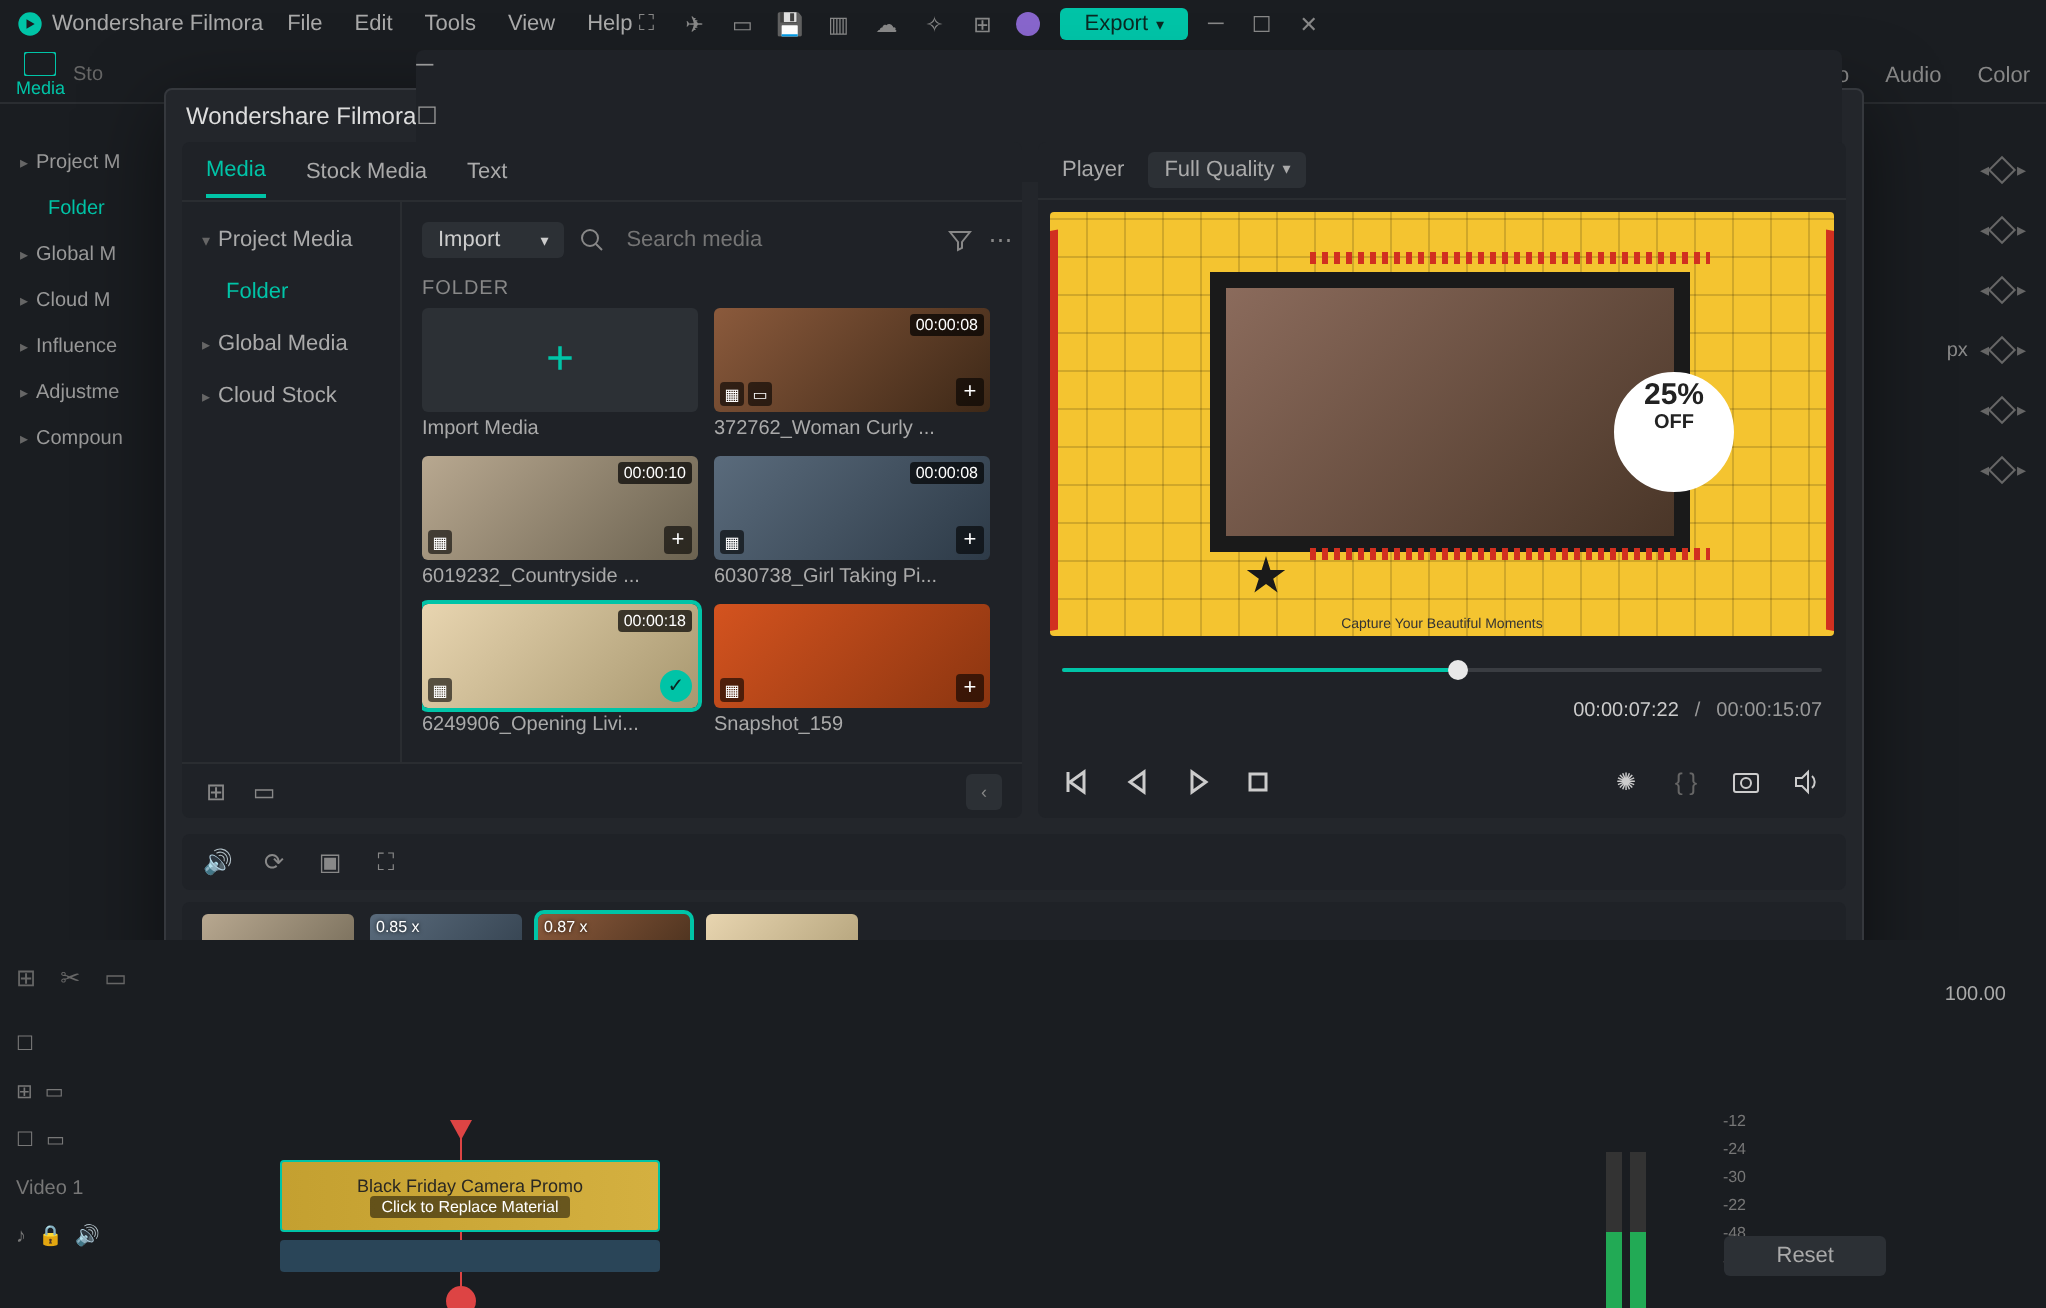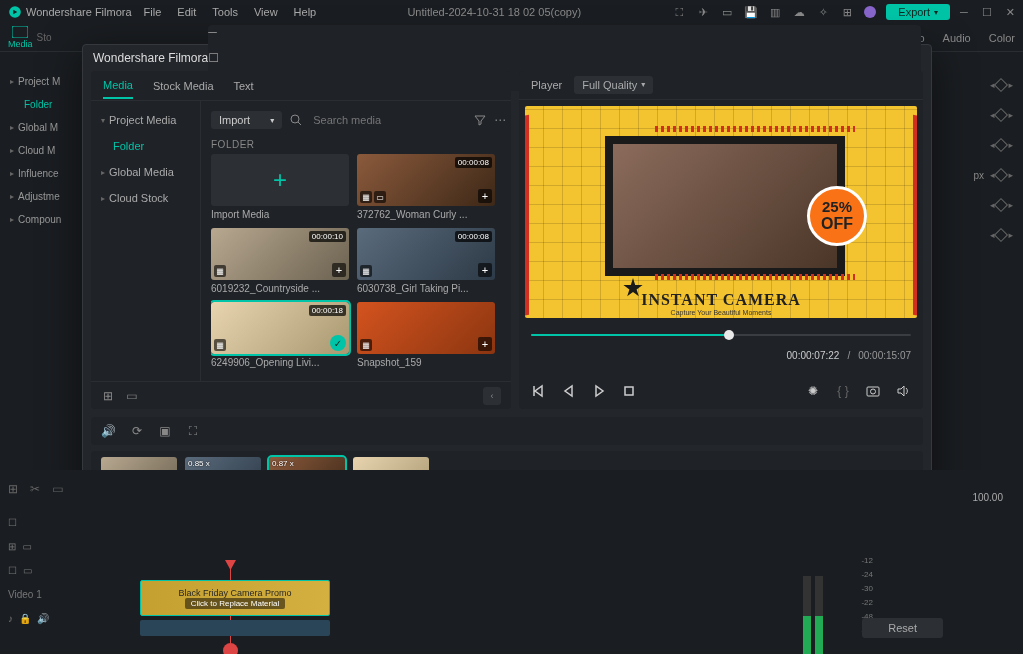--- a/index.html
+++ b/index.html
@@ -86,23 +86,23 @@
 
 
 .mright { flex: 1; display: flex; flex-direction: column; background: #1f2227; border-radius: 4px; }
 .mright-top { height: 30px; display: flex; align-items: center; gap: 12px; padding: 0 12px; font-size: 11px; color: #aaa; border-bottom: 1px solid #2a2d31; }
 .quality-sel { display: flex; align-items: center; gap: 4px; padding: 3px 8px; background: #2c3035; border-radius: 3px; cursor: pointer; }
 .preview { margin: 6px; border-radius: 2px; overflow: hidden; height: 220px; position: relative; background: #f4c430; }
 .preview .grid-bg { position: absolute; inset: 0; background-image: repeating-linear-gradient(0deg,transparent 0 18px,rgba(0,0,0,0.15) 18px 19px), repeating-linear-gradient(90deg,transparent 0 18px,rgba(0,0,0,0.15) 18px 19px); }
 .preview .redstripe { position: absolute; left: -10px; top: 10px; width: 14px; height: 200px; background: #d13020; transform: skewY(-10deg); }
 .preview .redstripe2 { position: absolute; right: -10px; top: 10px; width: 14px; height: 200px; background: #d13020; transform: skewY(10deg); }
 .preview .photo { position: absolute; left: 80px; top: 30px; width: 240px; height: 140px; background: linear-gradient(135deg,#8b6b5c 0%,#4a3628 100%); border: 8px solid #1a1a1a; }
-.preview .badge { position: absolute; right: 50px; top: 80px; width: 60px; height: 60px; background: #f97316; border: 3px solid #fff; border-radius: 50%; display: flex; flex-direction: column; align-items: center; justify-content: center; font-weight: bold; }
+.preview .badge { position: absolute; right: 50px; top: 80px; width: 60px; height: 60px; background: #ffffff; border: 3px solid #fff; border-radius: 50%; display: flex; flex-direction: column; align-items: center; font-weight: bold; }
 .preview .badge .pct { font-size: 15px; color: #222; }
-.preview .badge .off { font-size: 16px; color: #222; }
+.preview .badge .off { font-size: 10px; color: #222; }
 .preview .dots { position: absolute; left: 130px; top: 20px; width: 200px; height: 6px; background: repeating-linear-gradient(90deg,#d13020 0 3px,transparent 3px 6px); }
 .preview .dots2 { position: absolute; left: 130px; top: 168px; width: 200px; height: 6px; background: repeating-linear-gradient(90deg,#d13020 0 3px,transparent 3px 6px); }
 .preview .title-txt { position: absolute; left: 0; right: 0; top: 185px; text-align: center; font-family: serif; font-size: 16px; font-weight: bold; color: #222; letter-spacing: 1px; }
 .preview .subtitle-txt { position: absolute; left: 0; right: 0; top: 203px; text-align: center; font-size: 7px; color: #333; }
 .preview .star { position: absolute; left: 98px; bottom: 20px; width: 20px; height: 20px; background: #1a1a1a; clip-path: polygon(50% 0,61% 35%,98% 35%,68% 57%,79% 91%,50% 70%,21% 91%,32% 57%,2% 35%,39% 35%); }
 
 .scrubber { margin: 4px 12px; height: 14px; position: relative; }
 .scrubber .track { position: absolute; top: 6px; left: 0; right: 0; height: 2px; background: #3a3d42; border-radius: 1px; }
 .scrubber .fill { position: absolute; top: 6px; left: 0; width: 52%; height: 2px; background: #00c4a7; border-radius: 1px; }
 .scrubber .knob { position: absolute; top: 2px; left: 52%; width: 10px; height: 10px; background: #e8e8e8; border-radius: 50%; transform: translateX(-50%); }
@@ -162,21 +162,20 @@
       </svg>
     <span>Wondershare Filmora</span>
   </div>
   <div class="menus">
     <span>File</span>
     <span>Edit</span>
     <span>Tools</span>
     <span>View</span>
     <span>Help</span>
   </div>
-  <div class="title">Untitled-2024-10-31 18 02 05(copy)</div>
   <div class="right-icons">
     <span class="ic">⛶</span>
     <span class="ic">✈</span>
     <span class="ic">▭</span>
     <span class="ic">💾</span>
     <span class="ic">▥</span>
     <span class="ic">☁</span>
     <span class="ic">✧</span>
     <span class="ic">⊞</span>
     <span class="ic" style="width:12px;height:12px;background:#8866cc;border-radius:50%"></span>
@@ -402,21 +401,20 @@
         <div class="redstripe"></div>
         <div class="redstripe2"></div>
         <div class="dots"></div>
         <div class="photo"></div>
         <div class="dots2"></div>
         <div class="badge">
           <span class="pct">25%</span>
           <span class="off">OFF</span>
         </div>
         <div class="star"></div>
-        <div class="title-txt">INSTANT CAMERA</div>
         <div class="subtitle-txt">Capture Your Beautiful Moments</div>
       </div>
       <div style="position:relative">
         <div class="scrubber">
           <div class="track"></div>
             <div class="fill"></div>
             <div class="knob"></div>
         </div>
         <div class="time-row">
           <span class="cur">00:00:07:22</span>

